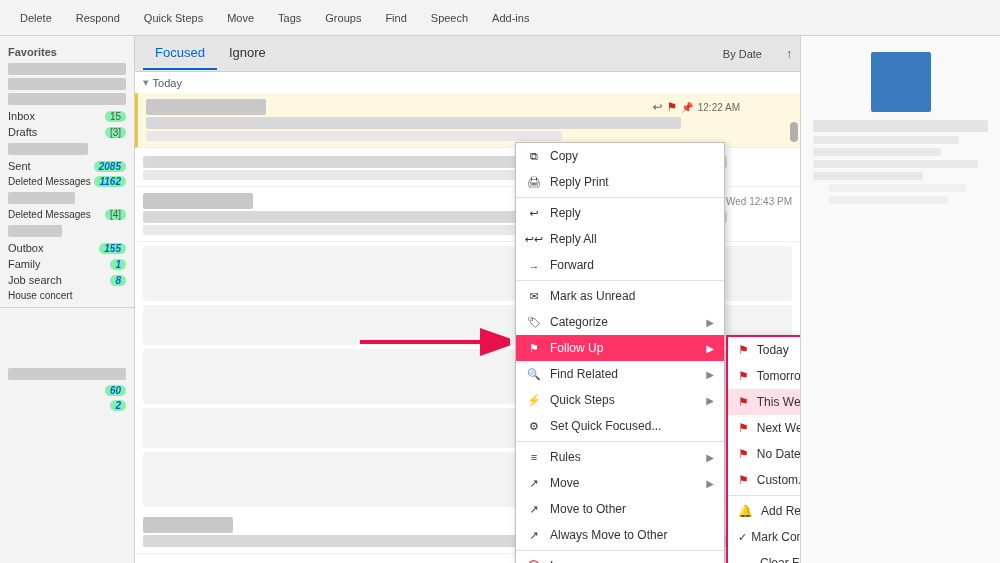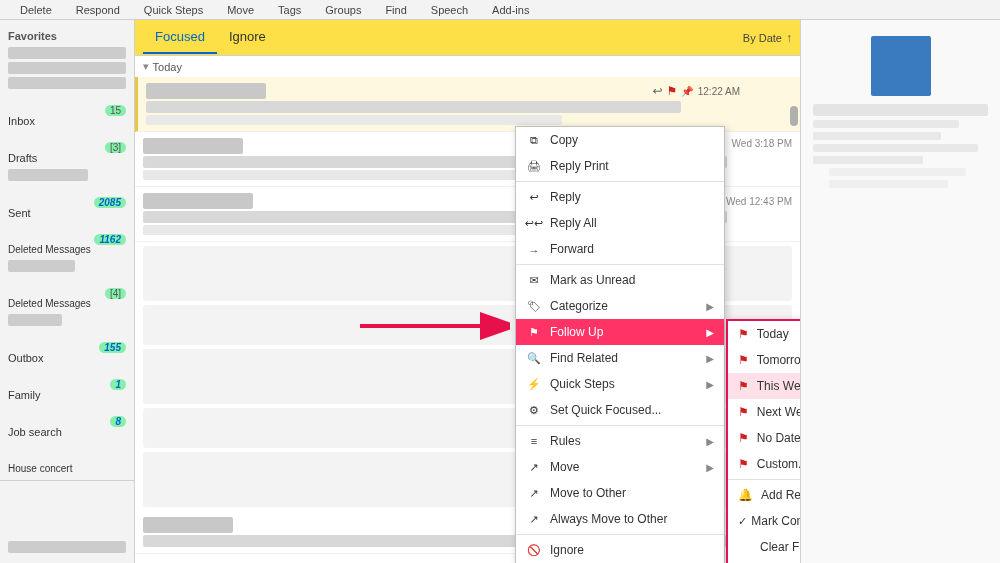--- a/index.html
+++ b/index.html
@@ -8,21 +8,21 @@
       height: 563px;
       overflow: hidden;
       font-family: 'Segoe UI', Arial, sans-serif;
       font-size: 12px;
       background: #f3f3f3;
       position: relative;
     }
 
     
     .ribbon {
-      height: 20px;
+      height: 36px;
       background: #f3f3f3;
       border-bottom: 1px solid #d0d0d0;
       display: flex;
       align-items: center;
       padding: 8px 8px;
       font-size: 11px;
       color: #333;
     }
     .ribbon-item {
       padding: 0 12px;
@@ -68,21 +68,21 @@
       padding: 0 5px;
       font-size: 10px;
       color: #555;
     }
     .sidebar-item .badge-blue {
       color: #0066cc;
       font-weight: 600;
       font-style: italic;
     }
 
-    .sidebar-item-label { flex: 1; margin-top: 21px; }
+    .sidebar-item-label { flex: 1; }
 
     .sidebar-divider {
       border: none;
       border-top: 1px solid #d0d0d0;
       margin: 4px 0;
     }
 
     
     .content-area {
       flex: 1;
@@ -92,41 +92,41 @@
       position: relative;
     }
 
     
     .tab-bar {
       display: flex;
       align-items: center;
       border-bottom: 1px solid #d0d0d0;
       padding: 0 8px;
       height: 36px;
-      background: #fde047;
+      background: #e5e5e5;
     }
 
     .tab {
       padding: 8px 12px;
       font-size: 13px;
       cursor: pointer;
       color: #333;
       border-bottom: 2px solid transparent;
     }
     .tab.active {
       color: #0066cc;
       border-bottom: 2px solid #0066cc;
       font-weight: 500;
     }
 
     .tab-controls {
       margin-left: auto;
       display: flex;
       align-items: center;
-      gap: 0;
+      gap: 20px;
       font-size: 11px;
       color: #555;
     }
 
     .sort-btn {
       cursor: pointer;
       color: #444;
       font-size: 11px;
       padding: 2px 4px;
     }
@@ -433,24 +433,20 @@
               <span style="color:#cc2222; font-size:12px;">⚑</span>
               <span style="color:#3366cc; font-size:10px;">📌</span>
               <span>12:22 AM</span>
             </div>
           </div>
           <div class="email-subject"></div>
           <div class="email-preview"></div>
         </div>
 
         <div class="email-item">
-          <div style="display:flex; justify-content:space-between;">
-            <div class="email-sender" style="width:100px;"></div>
-            <span style="font-size:10px; color:#888;">Wed 3:18 PM</span>
-          </div>
           <div class="email-subject"></div>
           <div class="email-preview"></div>
         </div>
 
         <div class="email-item">
           <div style="display:flex; justify-content:space-between;">
             <div class="email-sender" style="width:110px;"></div>
             <div style="display:flex; align-items:center; gap:4px;">
               <span style="font-size:12px; color:#888;">↩</span>
               <span style="font-size:10px; color:#888;">Wed 12:43 PM</span>

